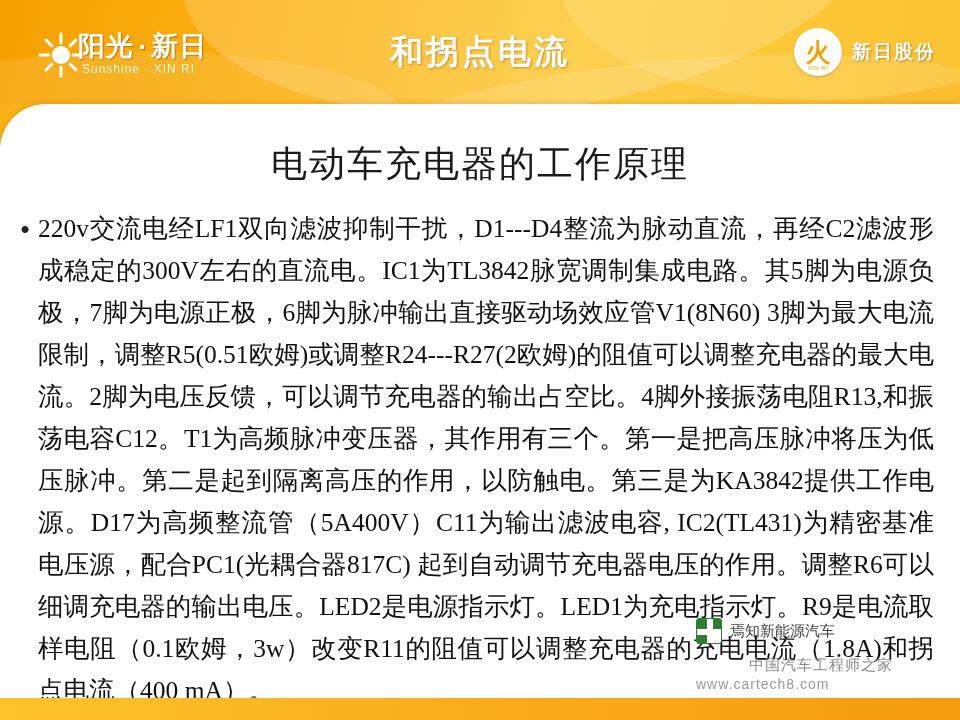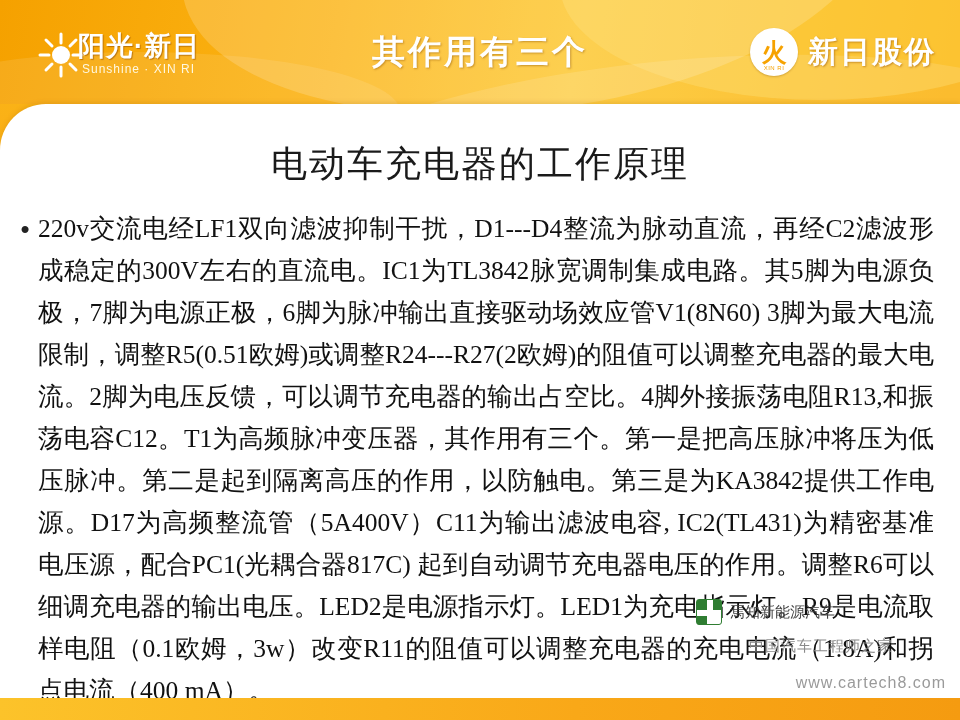--- a/index.html
+++ b/index.html
@@ -68,21 +68,21 @@
     left: 0; top: 6px;
     width: 46px; height: 46px;
   }
   .logo-left .cn {
     position: absolute;
     left: 40px; top: 2px;
     font-size: 27px;
     font-weight: bold;
     color: #ffffff;
     text-shadow: 1px 1px 1px rgba(150,80,0,0.6);
-    font-family: Liberation Sans, sans-serif;
+    font-family: Liberation Mono, monospace;
     letter-spacing: 1px;
     white-space: nowrap;
   }
   .logo-left .en {
     position: absolute;
     left: 44px; top: 36px;
     font-size: 12px;
     color: #fff8e0;
     letter-spacing: 1px;
     white-space: nowrap;
@@ -115,21 +115,21 @@
     line-height: 1;
   }
   .logo-right .circle .sub {
     position: absolute;
     bottom: 5px;
     font-size: 6px;
     color: #f6a200;
     letter-spacing: 0.5px;
   }
   .logo-right .name {
-    font-size: 30px;
+    font-size: 19px;
     font-weight: bold;
     color: #ffffff;
     text-shadow: 1px 1px 2px rgba(150,80,0,0.5);
     font-family: Liberation Sans, sans-serif;
     letter-spacing: 2px;
     white-space: nowrap;
   }
 
   
   .card {
@@ -214,24 +214,24 @@
     box-sizing: border-box;
   }
   .wm-sub {
     margin-top: 12px;
     color: #8a8a8a;
     font-size: 15px;
     text-align: center;
     letter-spacing: 1px;
   }
   .wm-url {
-    margin-top: 18px;
+    margin-top: 1px;
     color: #9a9a9a;
-    font-size: 16px;
-    text-align: right;
+    font-size: 14px;
+    text-align: left;
     letter-spacing: 1px;
   }
   .footer-strip {
     position: absolute;
     left: 0; bottom: 0;
     width: 960px; height: 22px;
     background: linear-gradient(90deg,#fcc32a 0%, #f9a818 60%, #f59b10 100%);
   }
 </style>
 </head>
@@ -239,21 +239,21 @@
 
 <div class="slide">
 
   <div class="header-band">
     <div class="swoosh sw4"></div>
     <div class="swoosh sw1"></div>
     <div class="swoosh sw2"></div>
     <div class="swoosh sw3"></div>
   </div>
 
-  <div class="header-title">其作用有三个</div>
+  <div class="header-title">和拐点电流</div>
 
   <div class="logo-left">
     <svg class="burst" viewBox="0 0 46 46">
       <circle cx="23" cy="23" r="9" fill="#ffffff"></circle>
       <g stroke="#ffffff" stroke-width="3" stroke-linecap="round">
         <line x1="23" y1="2" x2="23" y2="11"></line>
         <line x1="23" y1="35" x2="23" y2="44"></line>
         <line x1="2" y1="23" x2="11" y2="23"></line>
         <line x1="35" y1="23" x2="44" y2="23"></line>
         <line x1="8" y1="8" x2="14" y2="14"></line>

